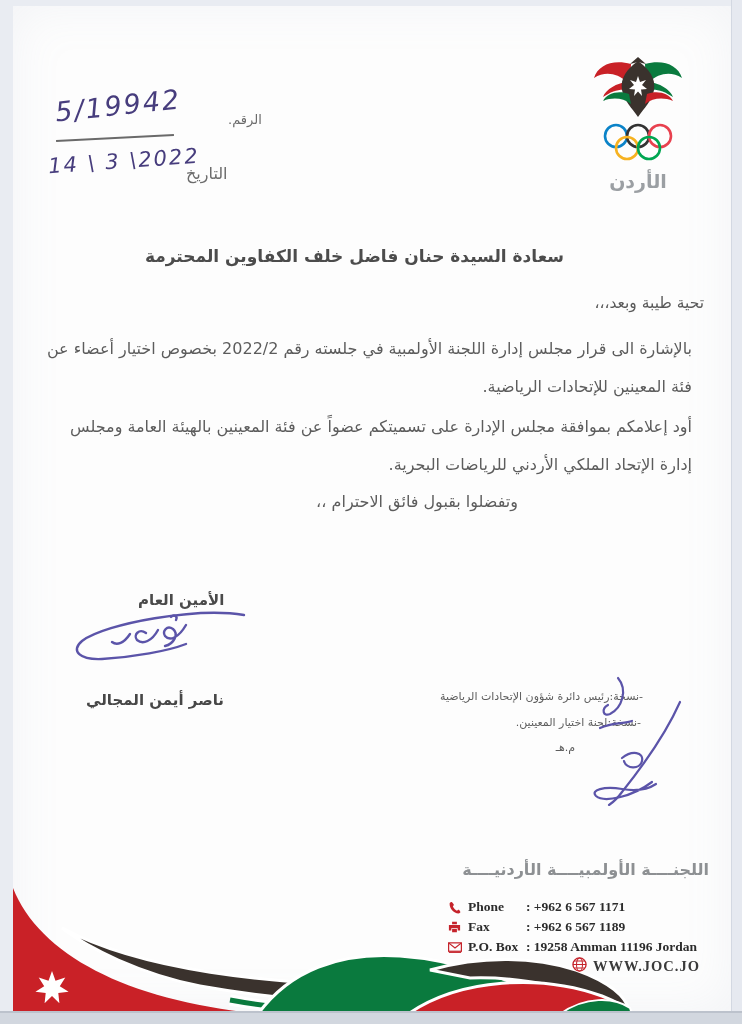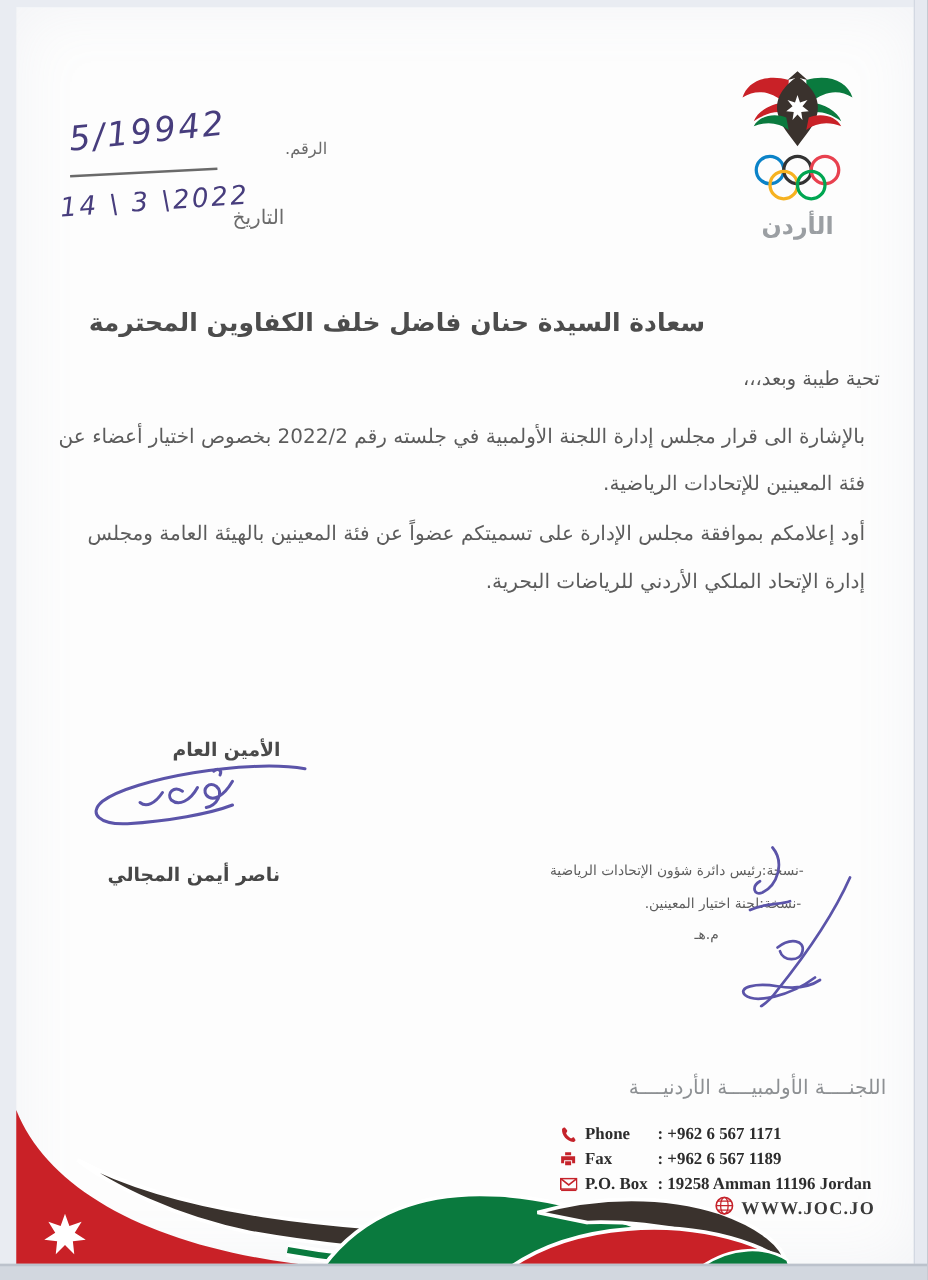--- a/index.html
+++ b/index.html
@@ -21,35 +21,35 @@
   .hand{color:#473d7d;font-style:italic;letter-spacing:2px;white-space:nowrap;}
   .ref-num{left:55px;top:90px;font-size:27px;transform:rotate(-6deg);}
   .ref-line{left:56px;top:137px;width:118px;height:2px;background:#6a6a6a;transform:rotate(-3deg);}
   .ref-label{left:228px;top:112px;font-size:13px;color:#6b6b6b;}
   .date-val{left:48px;top:149px;font-size:21px;transform:rotate(-4deg);}
   .date-label{left:186px;top:164px;font-size:16px;color:#6b6b6b;}
   
   .logo{left:583px;top:56px;width:110px;text-align:center;}
   .logo .wordmark{margin-top:2px;font-size:19px;font-weight:bold;color:#9b9fa3;letter-spacing:1px;}
   
-  .recipient{right:178px;top:246px;font-size:20px;font-weight:bold;color:#4c4c4c;}
+  .recipient{right:178px;top:246px;font-size:17px;font-weight:bold;color:#4c4c4c;}
   .greeting{right:38px;top:294px;font-size:15.5px;color:#595959;}
   .para{right:50px;width:648px;color:#5c5c5c;font-size:16px;line-height:38px;text-align:right;}
   .p1{top:330px;}
   .p2{top:408px;}
   .closing{right:224px;top:492px;font-size:16px;color:#5c5c5c;}
   
   .sig-title{left:108px;top:591px;font-size:15px;font-weight:bold;color:#4a4a4a;margin-left:30px;}
   .sig-name{left:86px;top:662px;font-size:15px;font-weight:bold;color:#474747;margin-top:29px;}
   
   .copy1{right:99px;top:690px;font-size:11px;color:#5d5d5d;}
   .copy2{right:101px;top:716px;font-size:11px;color:#5d5d5d;}
   .copy-initials{right:167px;top:741px;font-size:11px;color:#5d5d5d;}
   
-  .org{right:33px;top:860px;font-size:16px;font-weight:normal;color:#8d9093;letter-spacing:.5px;}
+  .org{right:33px;top:860px;font-size:16px;font-weight:bold;color:#8d9093;letter-spacing:.5px;}
   .contacts{left:448px;top:897px;font-family:"Liberation Serif",serif;}
   .contact-row{display:flex;align-items:center;height:20px;color:#2c2c2c;font-weight:bold;font-size:13.5px;}
   .contact-row .cicon{width:20px;display:flex;align-items:center;}
   .contact-row .clabel{width:58px;}
   .website{right:42px;top:957px;display:flex;align-items:center;gap:6px;
     font-family:"Liberation Serif",serif;font-weight:bold;font-size:14.5px;color:#3a3a3a;letter-spacing:1px;}
 </style>
 </head>
 <body>
 
@@ -98,20 +98,21 @@
   <div class="abs greeting rtl">تحية طيبة وبعد،،،</div>
 
   <div class="abs para p1 rtl">
     <div>بالإشارة الى قرار مجلس إدارة اللجنة الأولمبية في جلسته رقم 2022/2 بخصوص اختيار أعضاء عن</div>
     <div>فئة المعينين للإتحادات الرياضية.</div>
   </div>
   <div class="abs para p2 rtl">
     <div>أود إعلامكم بموافقة مجلس الإدارة على تسميتكم عضواً عن فئة المعينين بالهيئة العامة ومجلس</div>
     <div>إدارة الإتحاد الملكي الأردني للرياضات البحرية.</div>
   </div>
+  <div class="abs closing rtl">وتفضلوا بقبول فائق الاحترام ،،</div>
 
   <div class="abs sig-title rtl">الأمين العام</div>
   <svg class="abs" style="left:68px;top:607px;" width="190" height="58" viewBox="0 0 190 58">
     <g fill="none" stroke="#5b54a9" stroke-width="2.4" stroke-linecap="round">
       <path d="M176,8 C130,0 38,16 14,34 C2,44 12,53 34,52 C66,50 100,44 118,37"></path>
       <path d="M118,18 C111,30 102,35 97,29 C94,24 99,18 105,22 C111,27 106,37 97,39"></path>
       <path d="M90,23 C84,34 75,38 69,33 C65,28 71,21 78,26"></path>
       <path d="M62,27 C56,36 49,39 44,35"></path>
       <path d="M103,10 C106,7 110,9 108,13"></path>
     </g>

